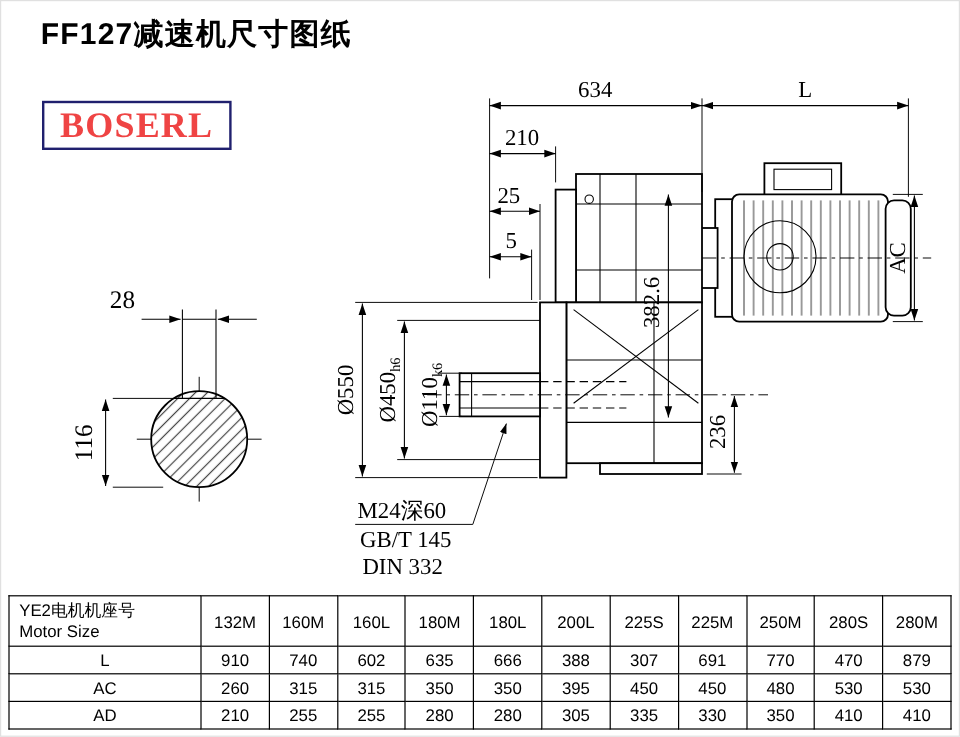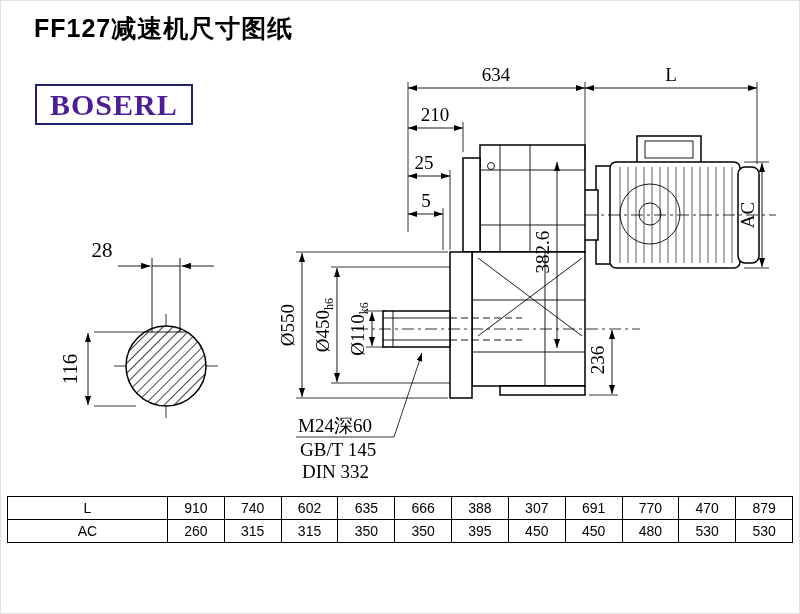--- a/index.html
+++ b/index.html
@@ -16,21 +16,21 @@
     font-size: 25px; font-weight: bold; letter-spacing: 1px;
     font-family: "Liberation Sans", sans-serif; color: #000;
   }
   .brand-box {
     position: absolute; left: 35px; top: 84px; height: 41px;
     border: 2px solid #20206e; padding: 0 13px;
     display: flex; align-items: center; background: #fff;
   }
   .brand-box span {
     font-family: "Liberation Serif", serif; font-weight: bold;
-    font-size: 30px; color: #4c1d95; letter-spacing: 1px; line-height: 1;
+    font-size: 30px; color: #ef4444; letter-spacing: 1px; line-height: 1;
   }
 
   svg.drawing { position: absolute; left: 0; top: 0; }
 
   
   .part   { fill: #fff; stroke: #000; stroke-width: 1.5; }
   .outline{ stroke: #000; stroke-width: 1.5; }
   .detail { fill: none; stroke: #000; stroke-width: 0.9; }
   .hidden { fill: none; stroke: #000; stroke-width: 0.9; stroke-dasharray: 7 4; }
   .dim    { fill: none; stroke: #000; stroke-width: 0.9; }
@@ -202,20 +202,37 @@
     <text class="note" x="302" y="478">DIN 332</text>
   </g>
 </svg>
 
 <table class="size-table">
   <colgroup>
     <col style="width:160px">
     <col span="11">
   </colgroup>
   <tbody>
+    <tr class="hdr">
+      <th class="first">
+        <div>YE2电机机座号</div>
+        <div>Motor Size</div>
+      </th>
+      <th>132M</th>
+      <th>160M</th>
+      <th>160L</th>
+      <th>180M</th>
+      <th>180L</th>
+      <th>200L</th>
+      <th>225S</th>
+      <th>225M</th>
+      <th>250M</th>
+      <th>280S</th>
+      <th>280M</th>
+    </tr>
     <tr class="datarow">
       <td>L</td>
       <td>910</td>
       <td>740</td>
       <td>602</td>
       <td>635</td>
       <td>666</td>
       <td>388</td>
       <td>307</td>
       <td>691</td>
@@ -230,14 +247,28 @@
       <td>315</td>
       <td>350</td>
       <td>350</td>
       <td>395</td>
       <td>450</td>
       <td>450</td>
       <td>480</td>
       <td>530</td>
       <td>530</td>
     </tr>
+    <tr class="datarow">
+      <td>AD</td>
+      <td>210</td>
+      <td>255</td>
+      <td>255</td>
+      <td>280</td>
+      <td>280</td>
+      <td>305</td>
+      <td>335</td>
+      <td>330</td>
+      <td>350</td>
+      <td>410</td>
+      <td>410</td>
+    </tr>
   </tbody>
 </table>
 
 </body></html>

